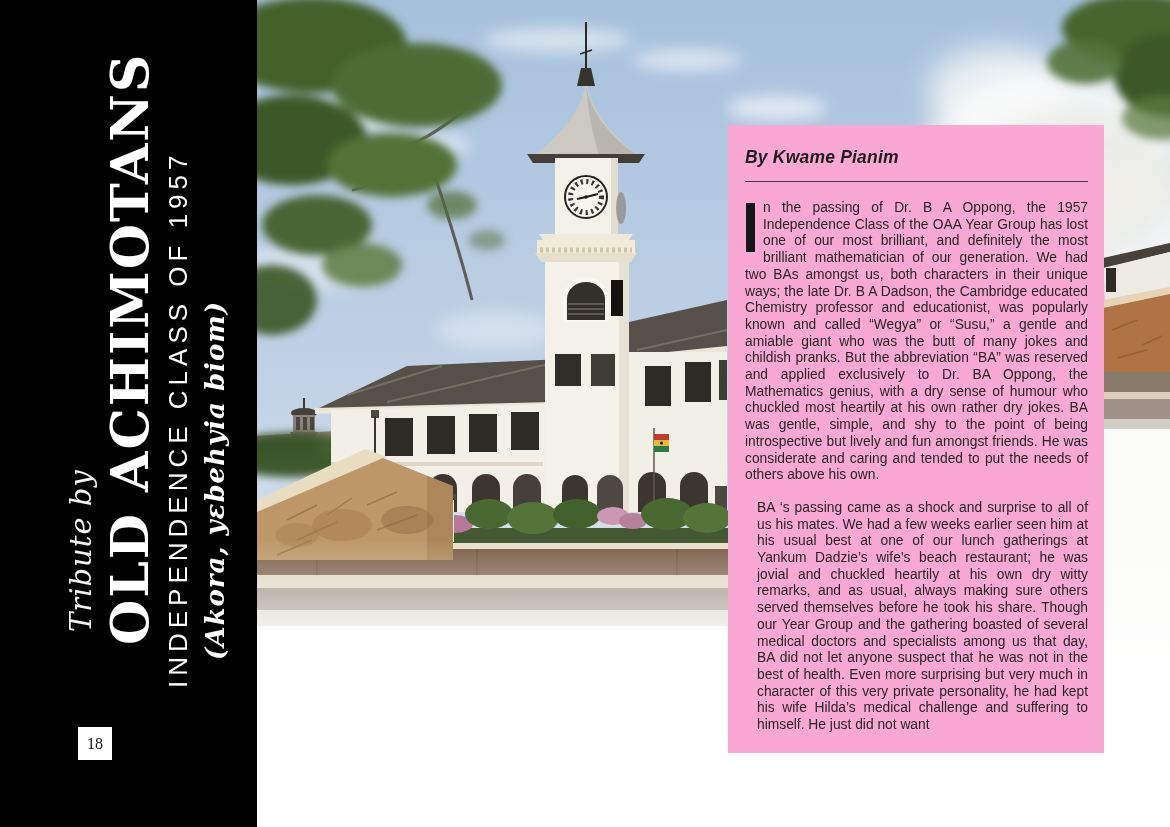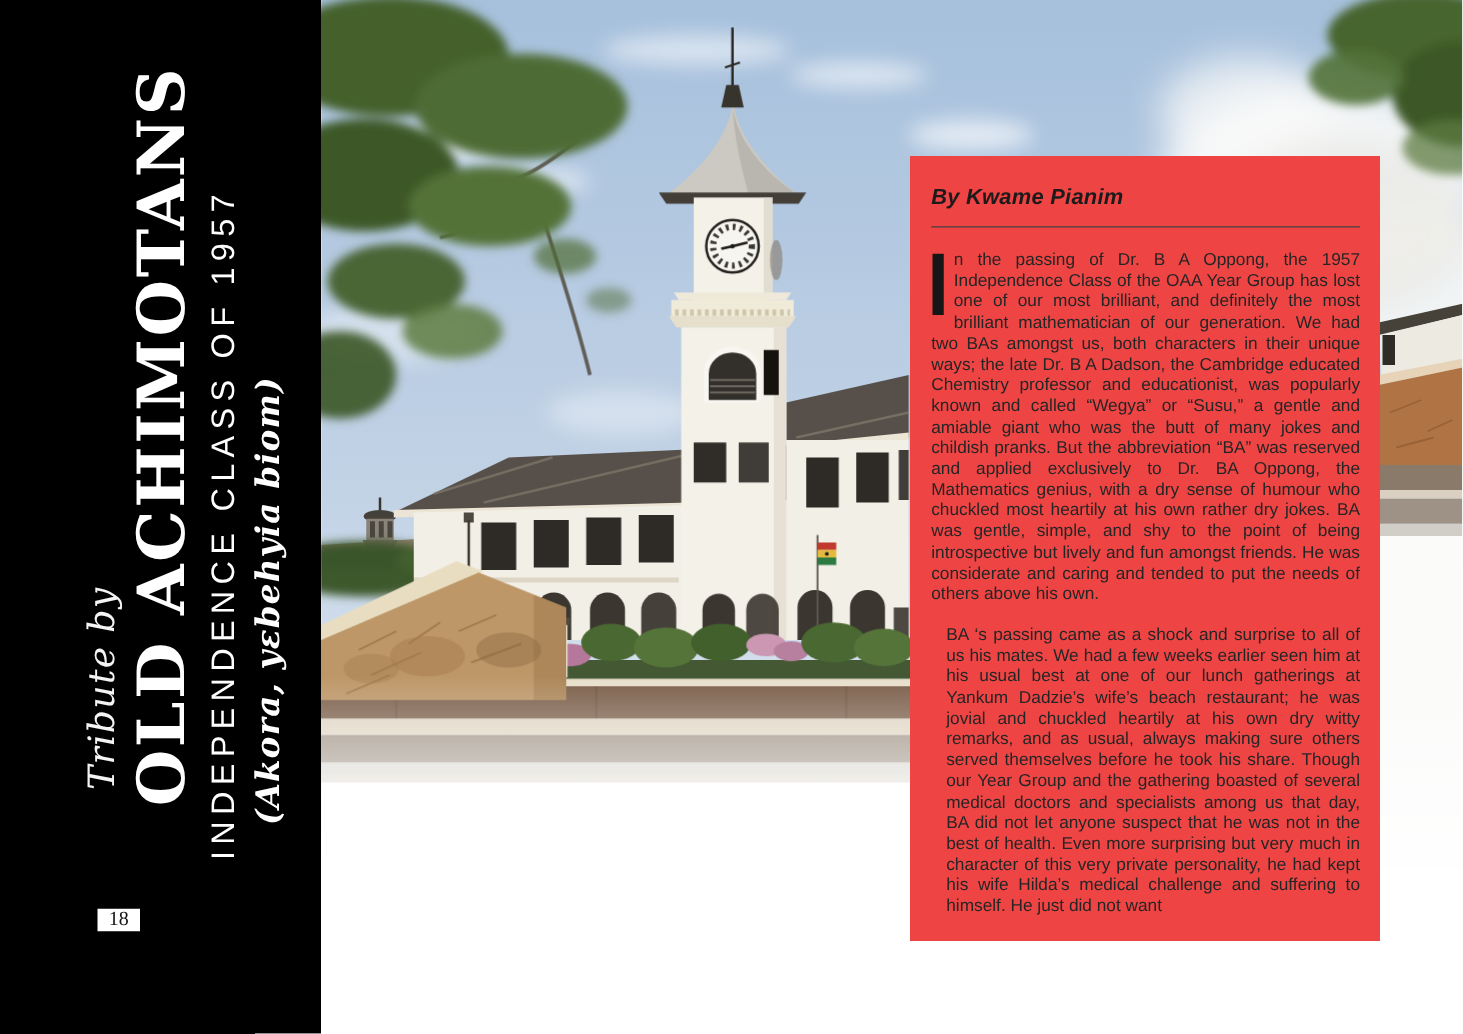--- a/index.html
+++ b/index.html
@@ -27,31 +27,31 @@
     height:34px;line-height:32px;padding-left:12px;
     font-family:"Liberation Sans",sans-serif;font-size:26px;
     letter-spacing:5px;white-space:nowrap;
   }
   .row-motto{
     height:40px;line-height:38px;padding-left:40px;
     font-family:"DejaVu Serif",serif;font-weight:bold;font-style:italic;
     font-size:26px;letter-spacing:1px;white-space:nowrap;
   }
   .pagenum{
-    position:absolute;left:78px;top:727px;width:34px;height:18px;background:#ffffff;
+    position:absolute;left:78px;top:727px;width:34px;height:33px;background:#ffffff;
     color:#151515;font-family:"Liberation Serif",serif;font-size:16px;
     display:flex;align-items:center;justify-content:center;
   }
   
   .photo{position:absolute;left:257px;top:0;width:913px;height:827px;background:#ffffff;}
   .photo svg{display:block;}
   
   .panel{
     position:absolute;left:728px;top:125px;width:376px;height:628px;
-    background:#ef4444;box-sizing:border-box;padding:22px 16px 0 17px;
+    background:#f9a8d4;box-sizing:border-box;padding:22px 16px 0 17px;
   }
   .byline{
     font-style:italic;font-weight:bold;font-size:17.5px;color:#1c1a1b;
     letter-spacing:.2px;
   }
   .rule{border:none;border-top:1.5px solid #3f3f41;margin:13px 0 0 0;}
   .bodytext{
     margin-top:18px;font-size:13.8px;line-height:16.7px;text-align:justify;
     color:#262525;
   }

